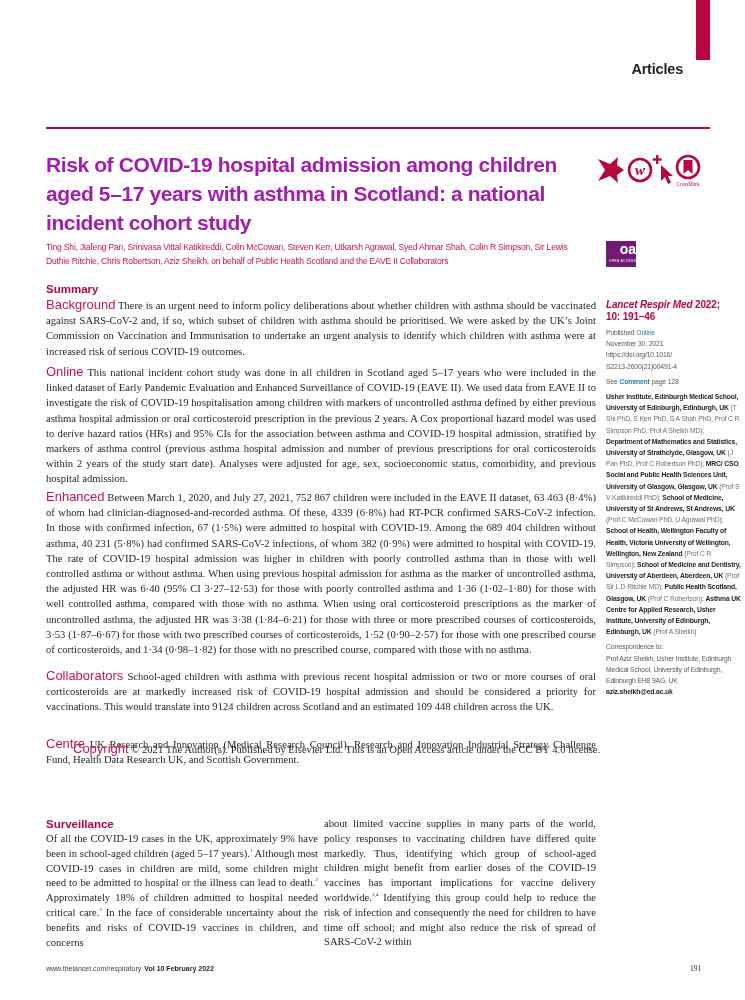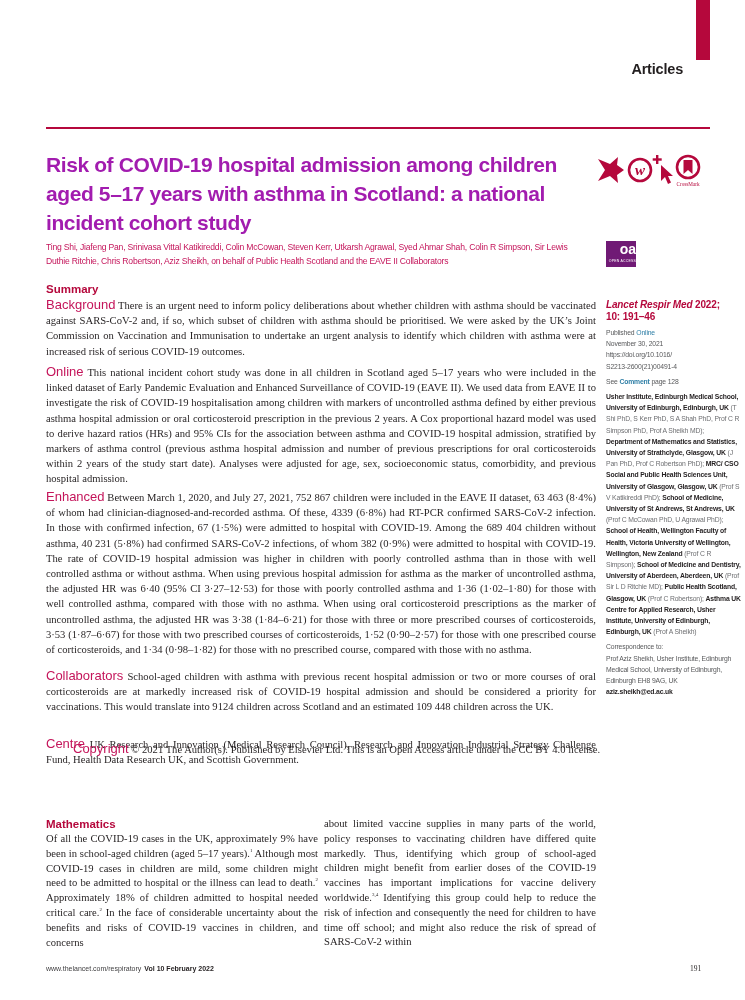--- a/index.html
+++ b/index.html
@@ -105,21 +105,21 @@
 </p>
 <p class="abstract" id="funding">
   <span class="lbl">Centre</span>
   <span>UK Research and Innovation (Medical Research Council), Research and Innovation Industrial Strategy Challenge Fund, Health Data Research UK, and Scottish Government.</span>
 </p>
 <p class="abstract" id="copyright">
   <span class="lbl">Copyright</span>
   <span>© 2021 The Author(s). Published by Elsevier Ltd. This is an Open Access article under the CC BY 4.0 license.</span>
 </p>
 
-<h2 class="intro-head">Mathematics</h2>
+<h2 class="intro-head">Surveillance</h2>
 <div class="col col1"><span>Of all the COVID-19 cases in the UK, approximately 9% have been in school-aged children (aged 5–17 years).</span><sup>1</sup><span> Although most COVID-19 cases in children are mild, some children might need to be admitted to hospital or the illness can lead to death.</span><sup>2</sup><span> Approximately 18% of children admitted to hospital needed critical care.</span><sup>2</sup><span> In the face of considerable uncertainty about the benefits and risks of COVID-19 vaccines in children, and concerns</span></div>
 <div class="col col2"><span>about limited vaccine supplies in many parts of the world, policy responses to vaccinating children have differed quite markedly. Thus, identifying which group of school-aged children might benefit from earlier doses of the COVID-19 vaccines has important implications for vaccine delivery worldwide.</span><sup>3,4</sup><span> Identifying this group could help to reduce the risk of infection and consequently the need for children to have time off school; and might also reduce the risk of spread of SARS-CoV-2 within</span></div>
 
 <aside class="sidebar">
   <div class="sb-block">
     <div class="sb-cite"><i>Lancet Respir Med</i><span> 2022;</span></div>
     <div class="sb-cite">10: 191–46</div>
   </div>
   <div class="sb-block">
     <div><span>Published </span><span class="sb-link">Online</span></div>

